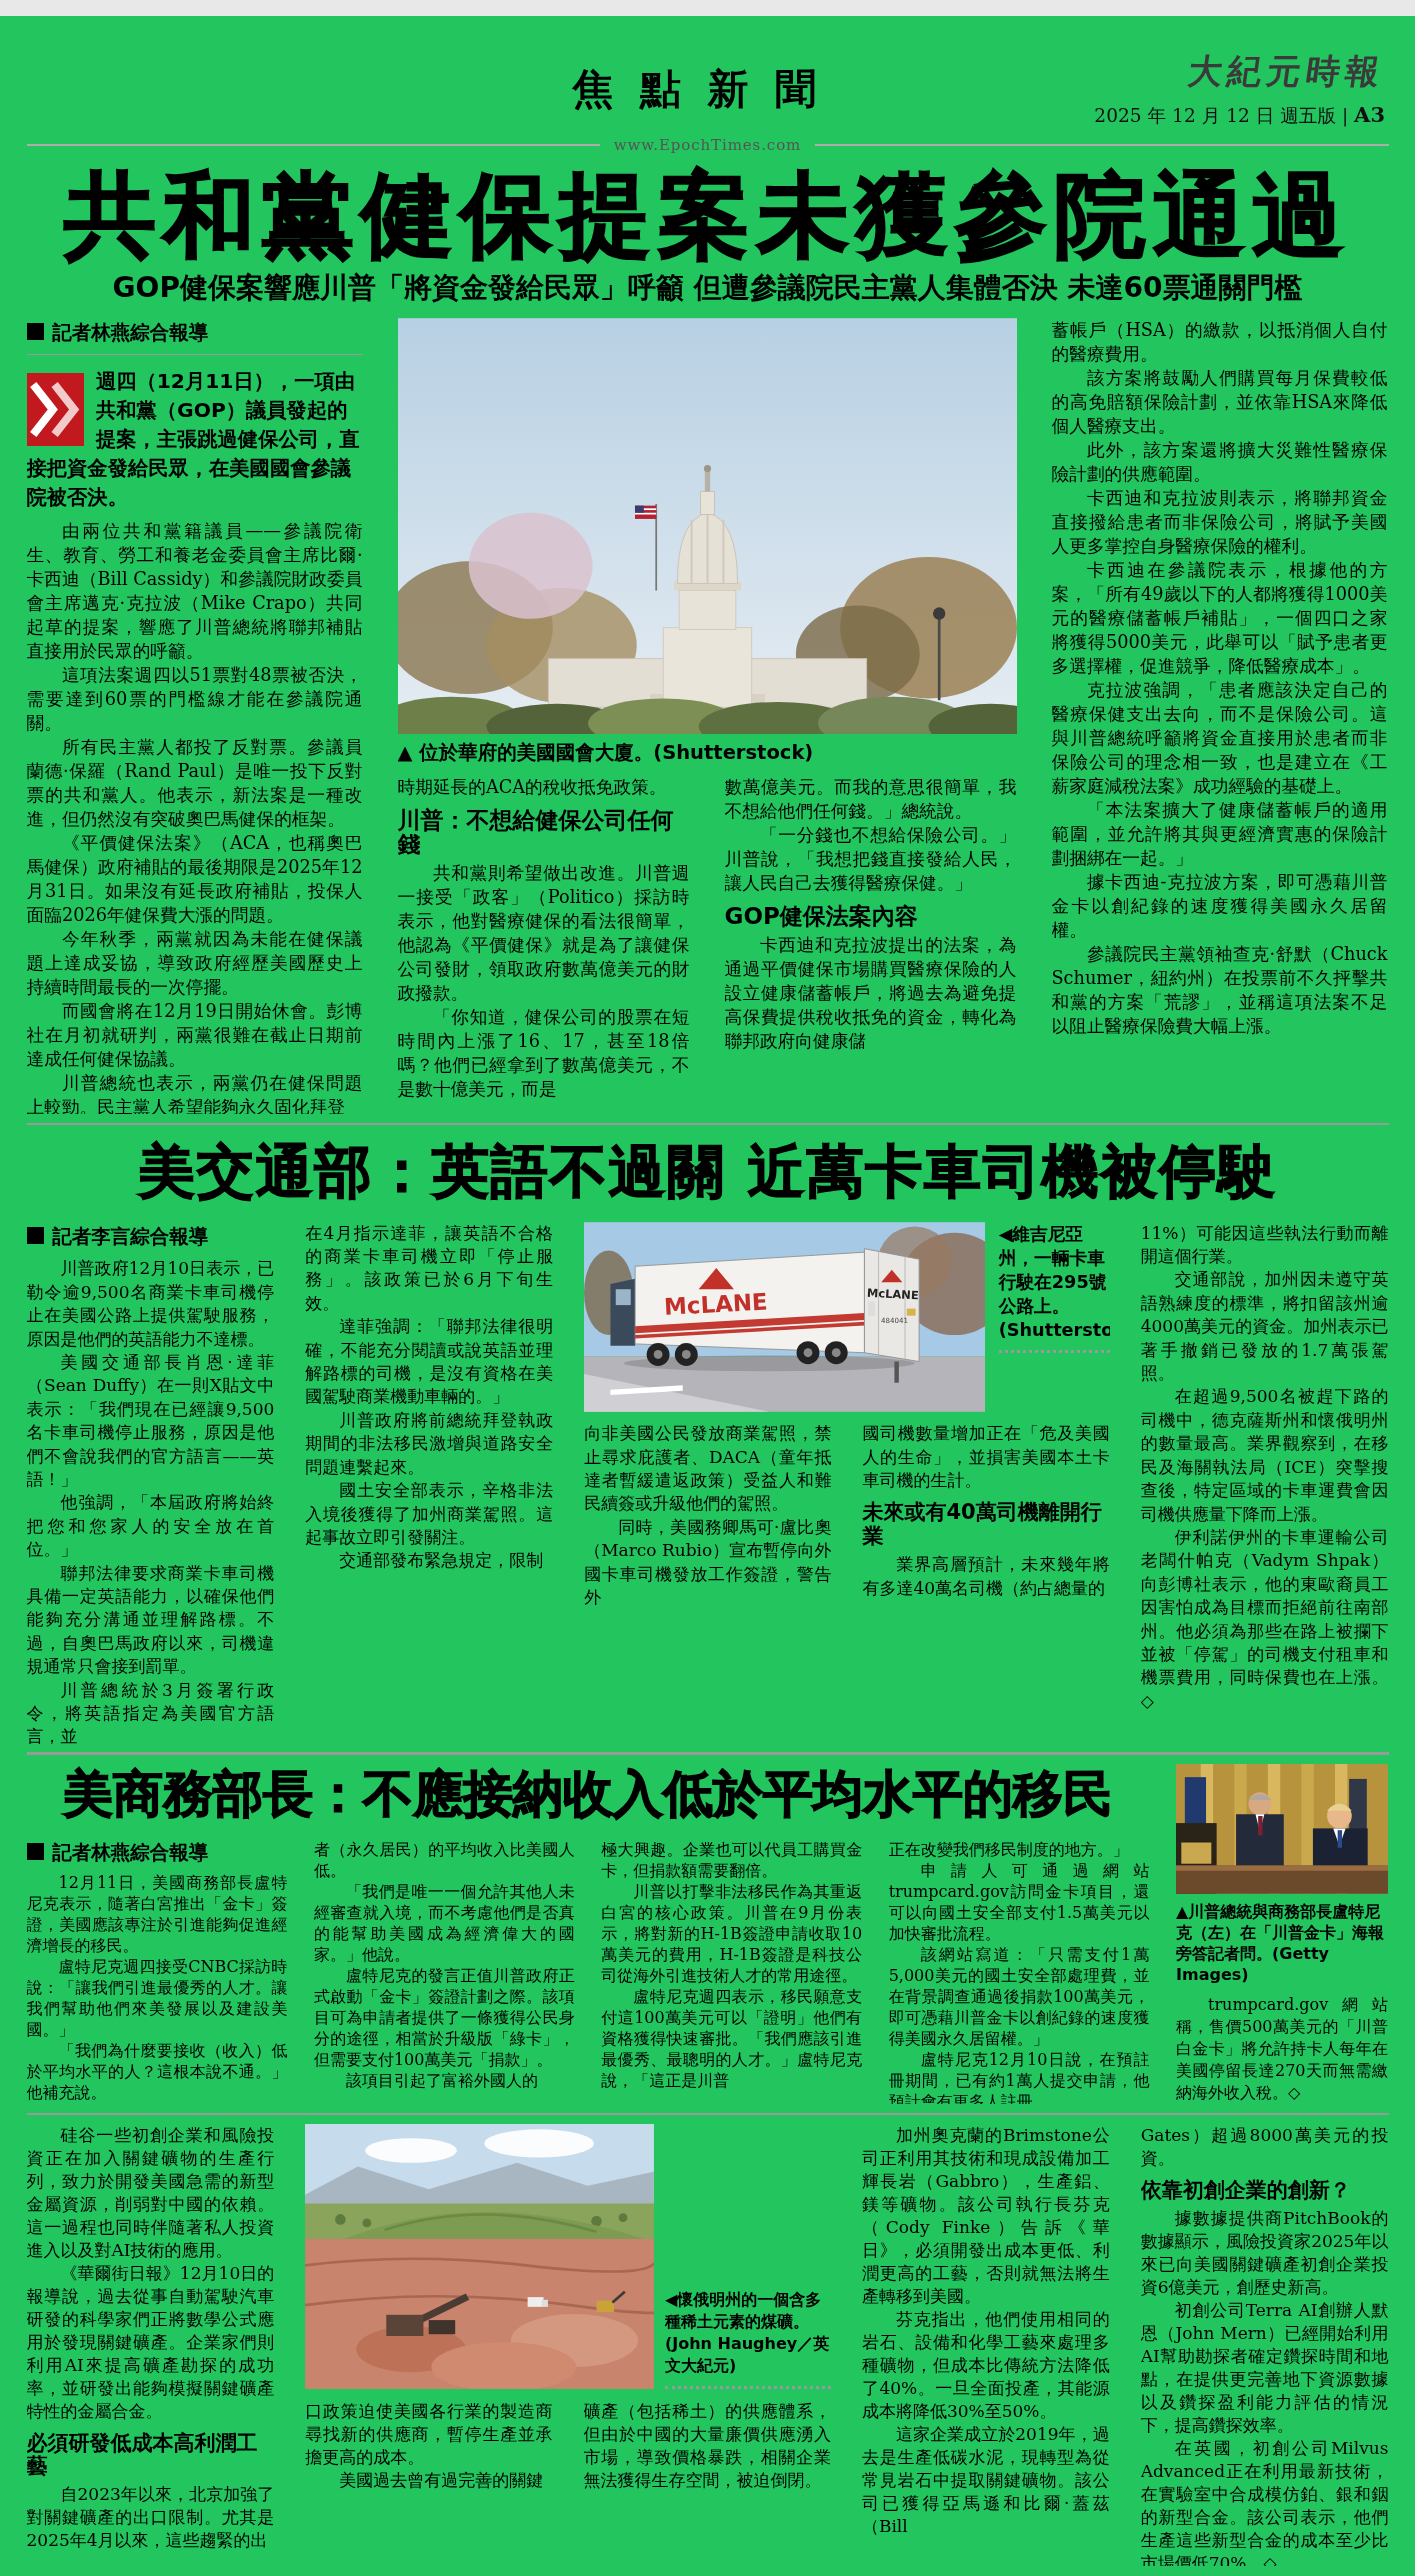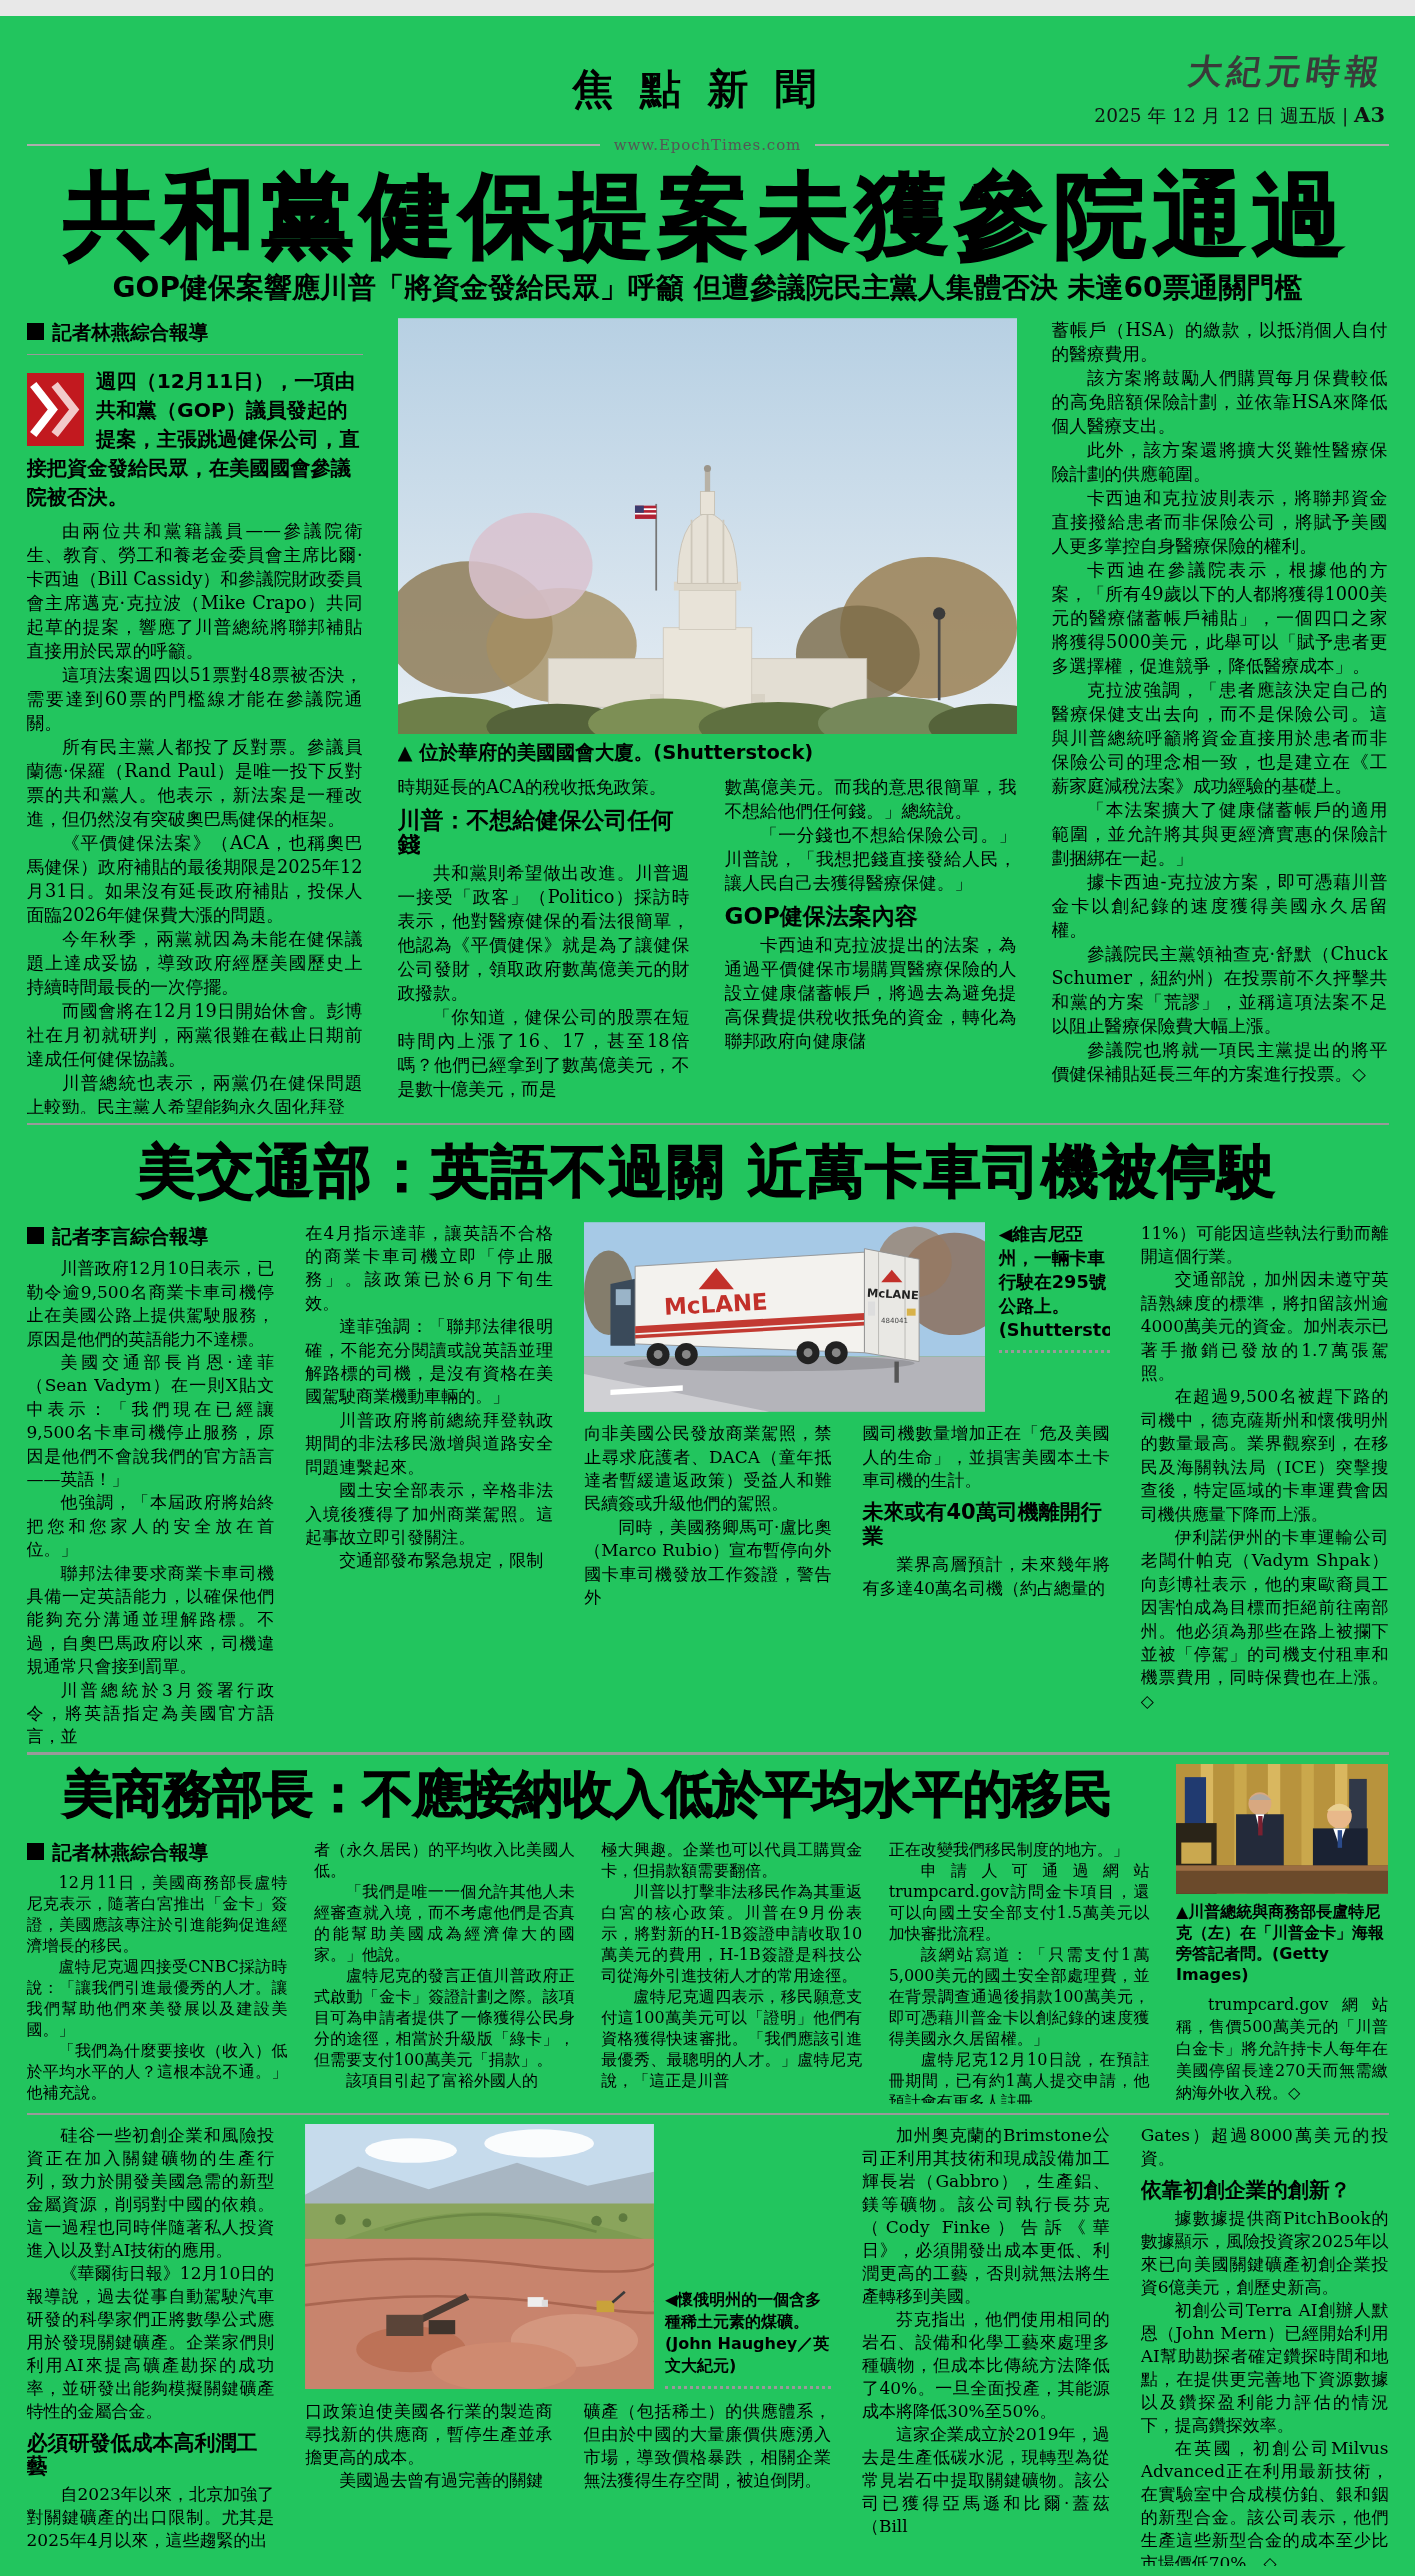--- a/index.html
+++ b/index.html
@@ -200,37 +200,36 @@
       <div class="a1-c4">
         <p class="body-p noindent">蓄帳戶（HSA）的繳款，以抵消個人自付的醫療費用。</p>
         <p class="body-p">該方案將鼓勵人們購買每月保費較低的高免賠額保險計劃，並依靠HSA來降低個人醫療支出。</p>
         <p class="body-p">此外，該方案還將擴大災難性醫療保險計劃的供應範圍。</p>
         <p class="body-p">卡西迪和克拉波則表示，將聯邦資金直接撥給患者而非保險公司，將賦予美國人更多掌控自身醫療保險的權利。</p>
         <p class="body-p">卡西迪在參議院表示，根據他的方案，「所有49歲以下的人都將獲得1000美元的醫療儲蓄帳戶補貼」，一個四口之家將獲得5000美元，此舉可以「賦予患者更多選擇權，促進競爭，降低醫療成本」。</p>
         <p class="body-p">克拉波強調，「患者應該決定自己的醫療保健支出去向，而不是保險公司。這與川普總統呼籲將資金直接用於患者而非保險公司的理念相一致，也是建立在《工薪家庭減稅法案》成功經驗的基礎上。</p>
         <p class="body-p">「本法案擴大了健康儲蓄帳戶的適用範圍，並允許將其與更經濟實惠的保險計劃捆綁在一起。」</p>
         <p class="body-p">據卡西迪-克拉波方案，即可憑藉川普金卡以創紀錄的速度獲得美國永久居留權。</p>
         <p class="body-p">參議院民主黨領袖查克·舒默（Chuck Schumer，紐約州）在投票前不久抨擊共和黨的方案「荒謬」，並稱這項法案不足以阻止醫療保險費大幅上漲。</p>
-        <p class="body-p">參議院也將就一項民主黨提出的將平價健保補貼延長三年的方案進行投票。◇</p>
       </div>
     </div>
   </section>
 
   <div class="art-divider"></div>
 
   <section class="a2">
     <h1 class="a2-headline">美交通部：英語不過關 近萬卡車司機被停駛</h1>
     <div class="a2-cols">
 
       <div class="a2-c">
         <div class="byline">
           <span class="sq"></span><span>記者李言綜合報導</span>
         </div>
         <p class="body-p">川普政府12月10日表示，已勒令逾9,500名商業卡車司機停止在美國公路上提供駕駛服務，原因是他們的英語能力不達標。</p>
-        <p class="body-p">美國交通部長肖恩·達菲（Sean Vadym）在一則X貼文中表示：「我們現在已經讓9,500名卡車司機停止服務，原因是他們不會說我們的官方語言——英語！」</p>
+        <p class="body-p">美國交通部長肖恩·達菲（Sean Duffy）在一則X貼文中表示：「我們現在已經讓9,500名卡車司機停止服務，原因是他們不會說我們的官方語言——英語！」</p>
         <p class="body-p">他強調，「本屆政府將始終把您和您家人的安全放在首位。」</p>
         <p class="body-p">聯邦法律要求商業卡車司機具備一定英語能力，以確保他們能夠充分溝通並理解路標。不過，自奧巴馬政府以來，司機違規通常只會接到罰單。</p>
         <p class="body-p">川普總統於3月簽署行政令，將英語指定為美國官方語言，並</p>
       </div>
 
       <div class="a2-c">
         <p class="body-p noindent">在4月指示達菲，讓英語不合格的商業卡車司機立即「停止服務」。該政策已於6月下旬生效。</p>
         <p class="body-p">達菲強調：「聯邦法律很明確，不能充分閱讀或說英語並理解路標的司機，是沒有資格在美國駕駛商業機動車輛的。」</p>
         <p class="body-p">川普政府將前總統拜登執政期間的非法移民激增與道路安全問題連繫起來。</p>
         <p class="body-p">國土安全部表示，辛格非法入境後獲得了加州商業駕照。這起事故立即引發關注。</p>

